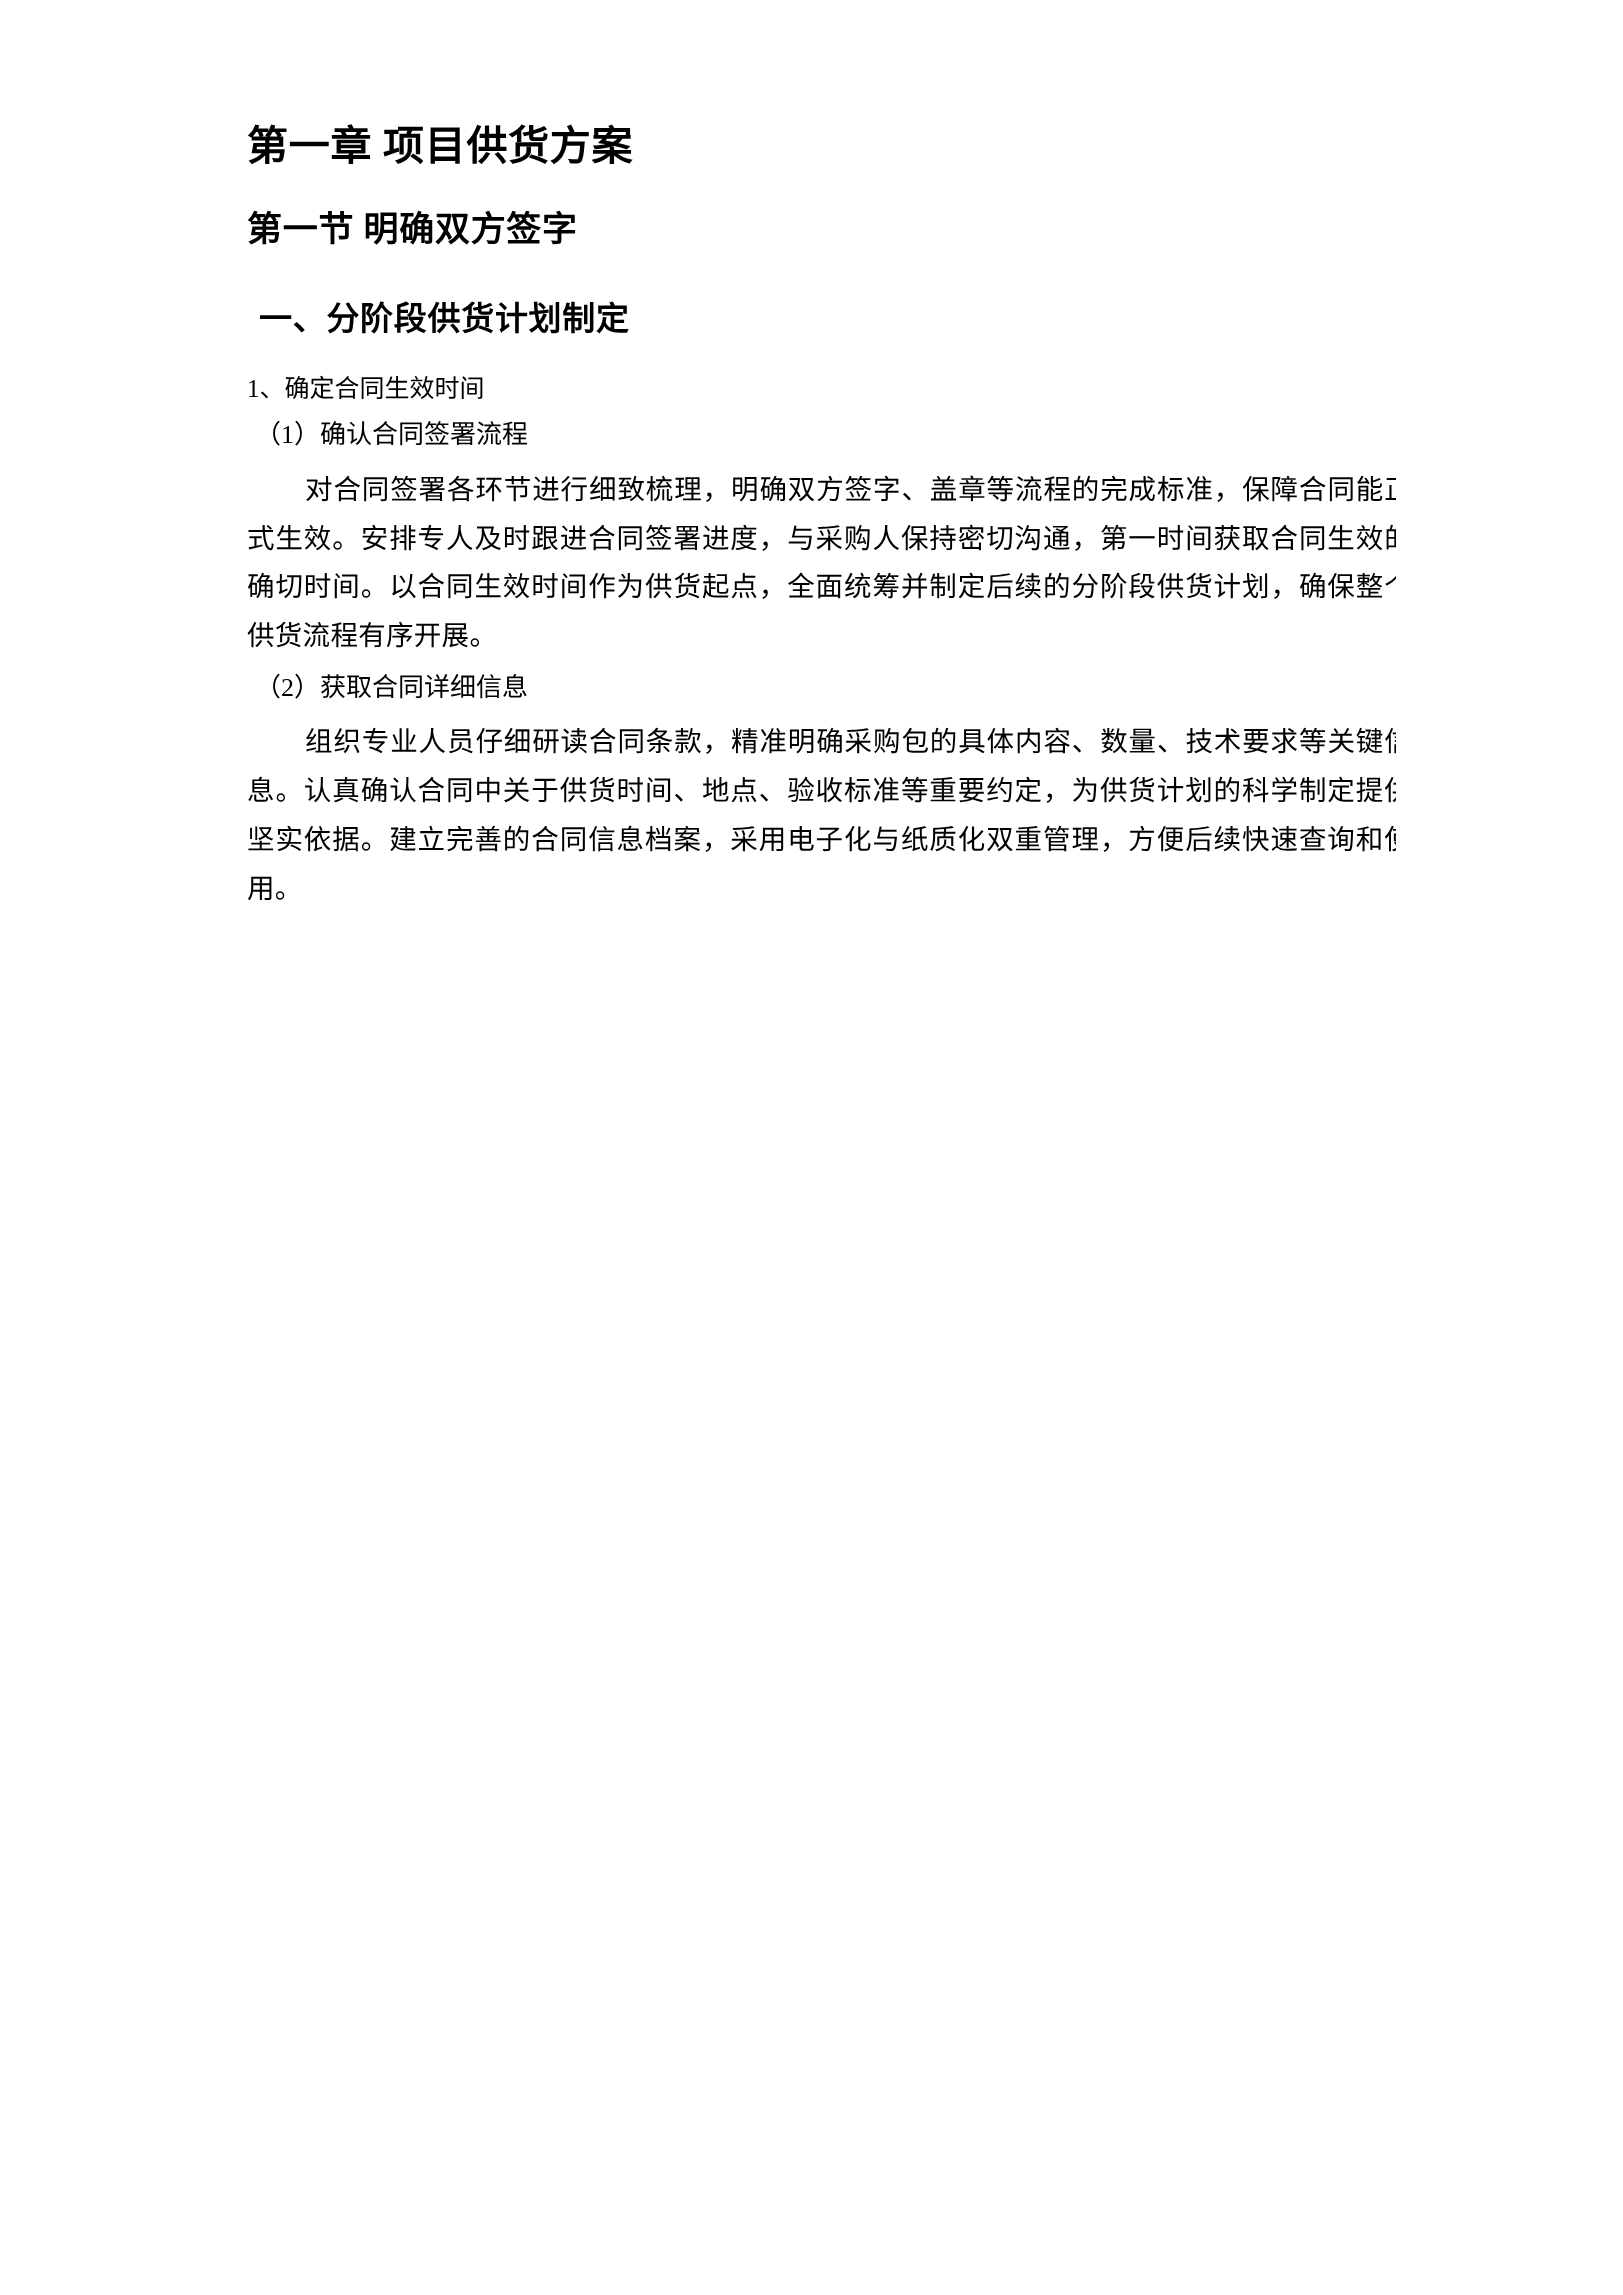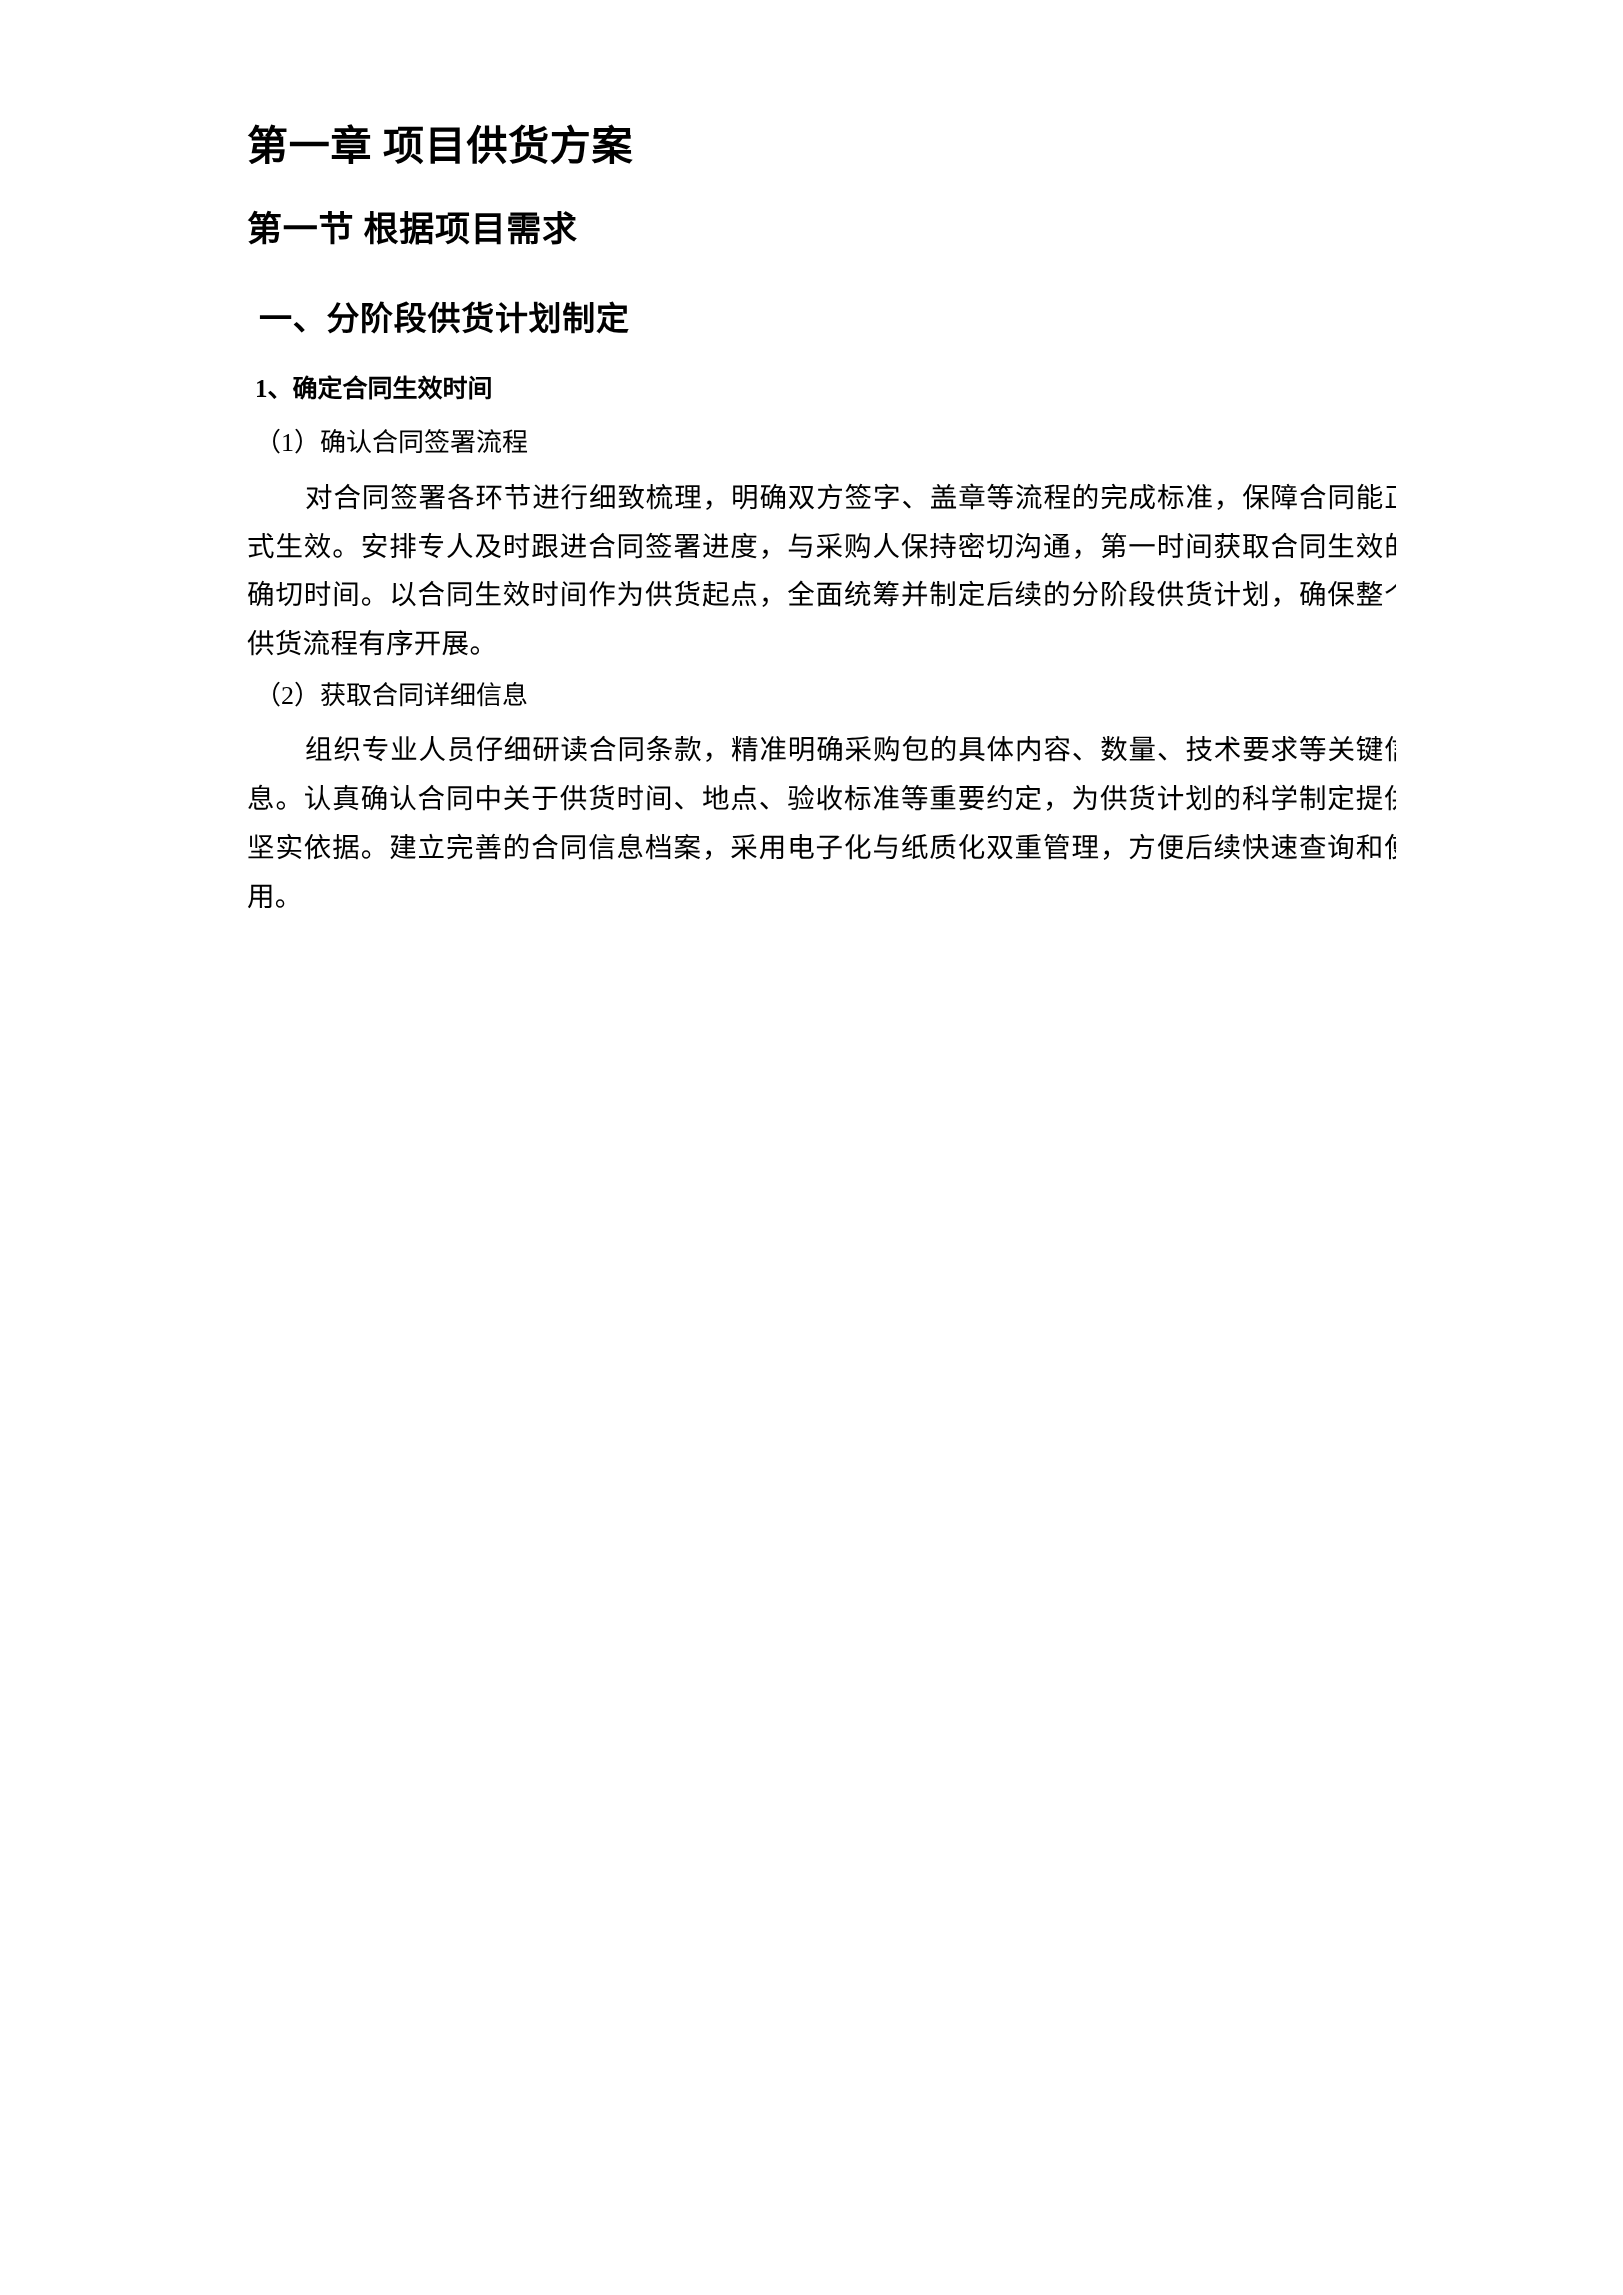--- a/index.html
+++ b/index.html
@@ -49,24 +49,23 @@
   }
   h4.item-title {
     font-size: 29px;
     font-weight: normal;
     margin: 0;
     padding: 22px 0 3.9px 18.3px;
     line-height: 1.55;
   }
   p.lvl1 {
     font-size: 25px;
-    margin: 8px;
+    margin: 0;
     padding: 6.5px 0 0 0;
     line-height: 1.6;
-    font-weight: bold;
   }
   p.lvl2 {
     font-size: 26px;
     margin: 0;
     padding: 5.2px 0 0 7.9px;
     line-height: 1.62;
   }
   p.para {
     font-size: 27.5px;
     margin: 0;
@@ -81,21 +80,21 @@
   }
 </style>
 </head>
 <body>
 
 <div class="page">
   <div class="doc-body">
 
     <h1 class="chapter-title">第一章 项目供货方案</h1>
 
-    <h2 class="section-title">第一节 根据项目需求</h2>
+    <h2 class="section-title">第一节 明确双方签字</h2>
 
     <h3 class="sub-title">一、分阶段供货计划制定</h3>
 
 
     <p class="lvl1">1、确定合同生效时间</p>
 
     <p class="lvl2">（1）确认合同签署流程</p>
 
     <p class="para">对合同签署各环节进行细致梳理，明确双方签字、盖章等流程的完成标准，保障合同能正式生效。安排专人及时跟进合同签署进度，与采购人保持密切沟通，第一时间获取合同生效的确切时间。以合同生效时间作为供货起点，全面统筹并制定后续的分阶段供货计划，确保整个供货流程有序开展。</p>
 

